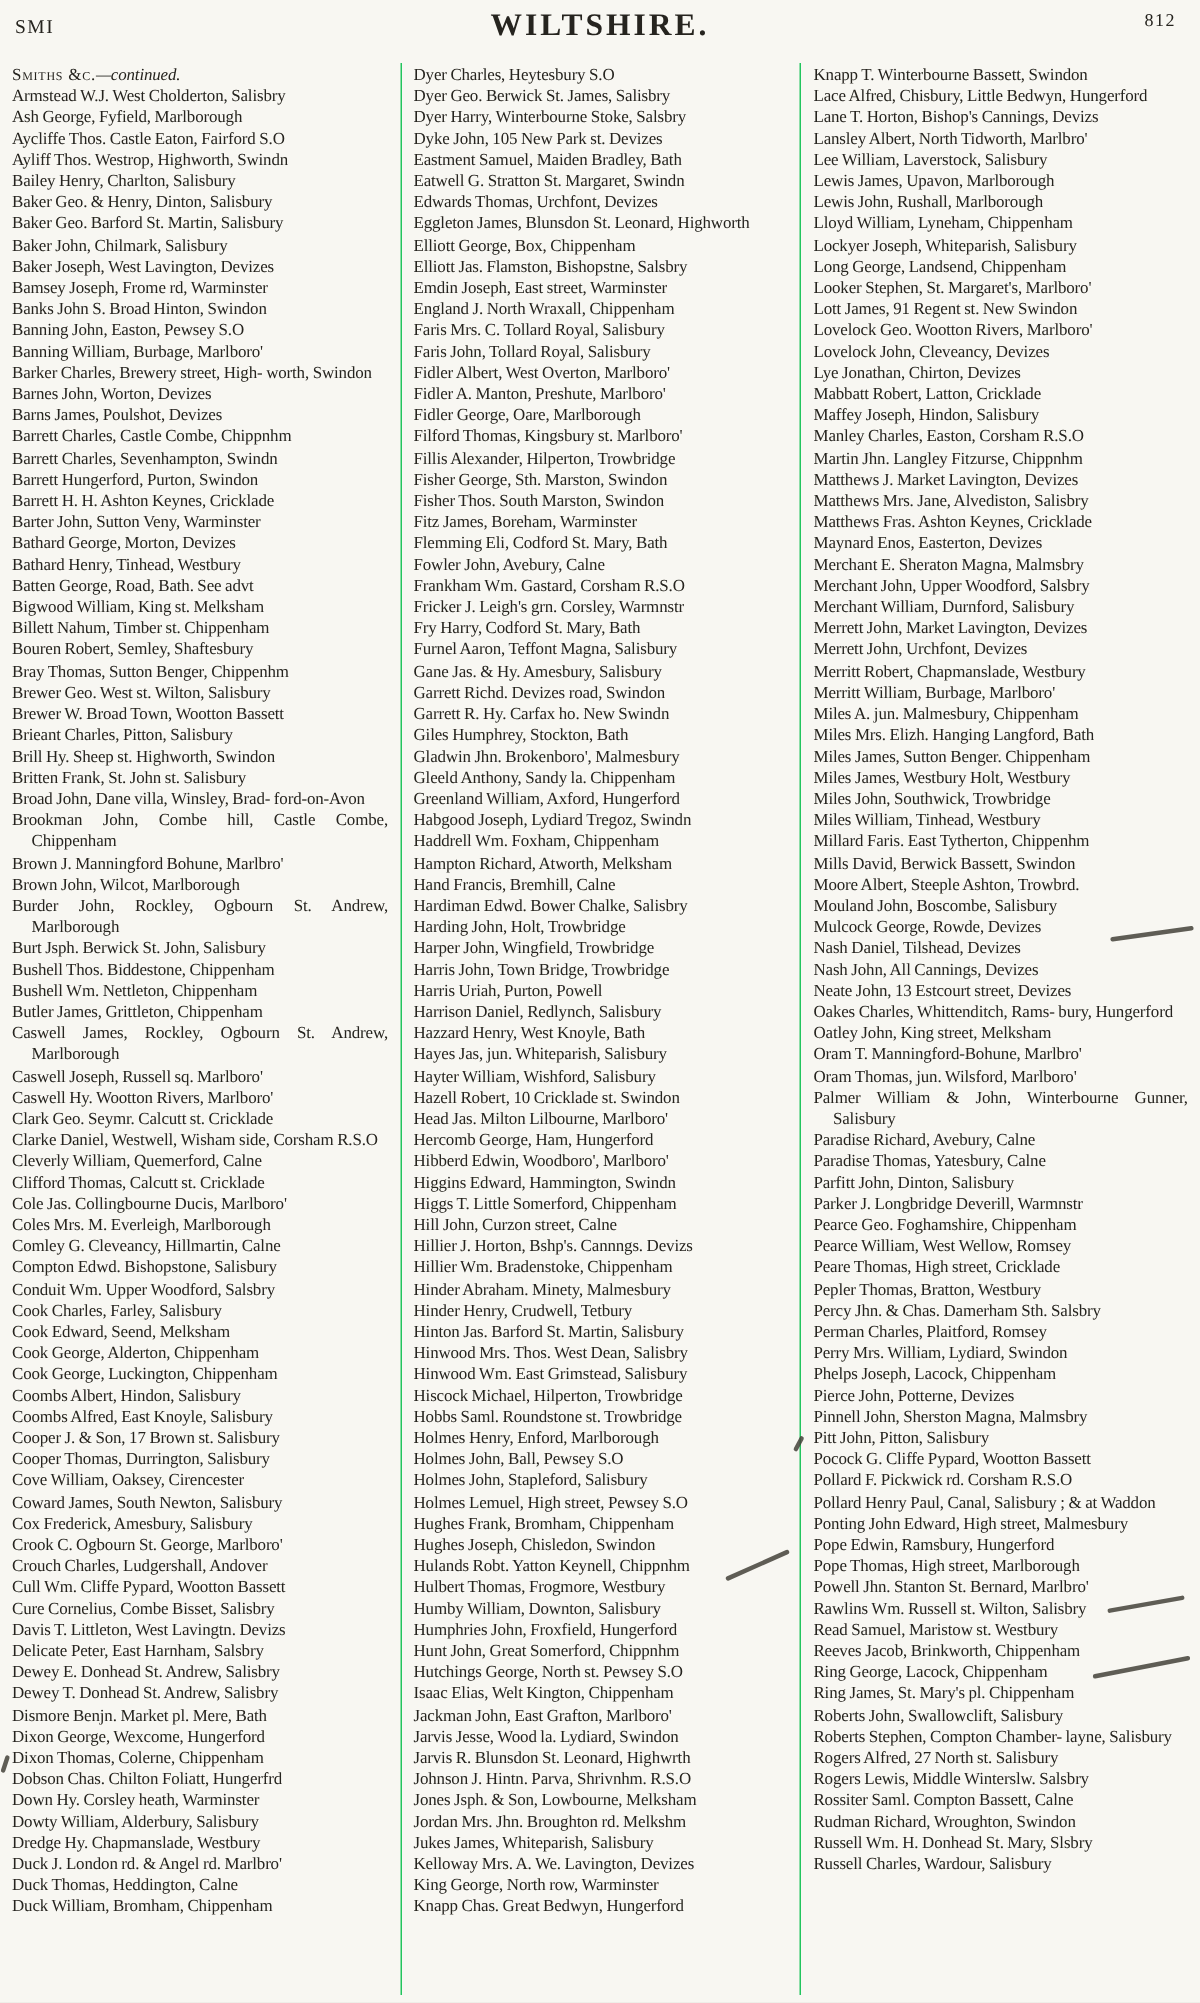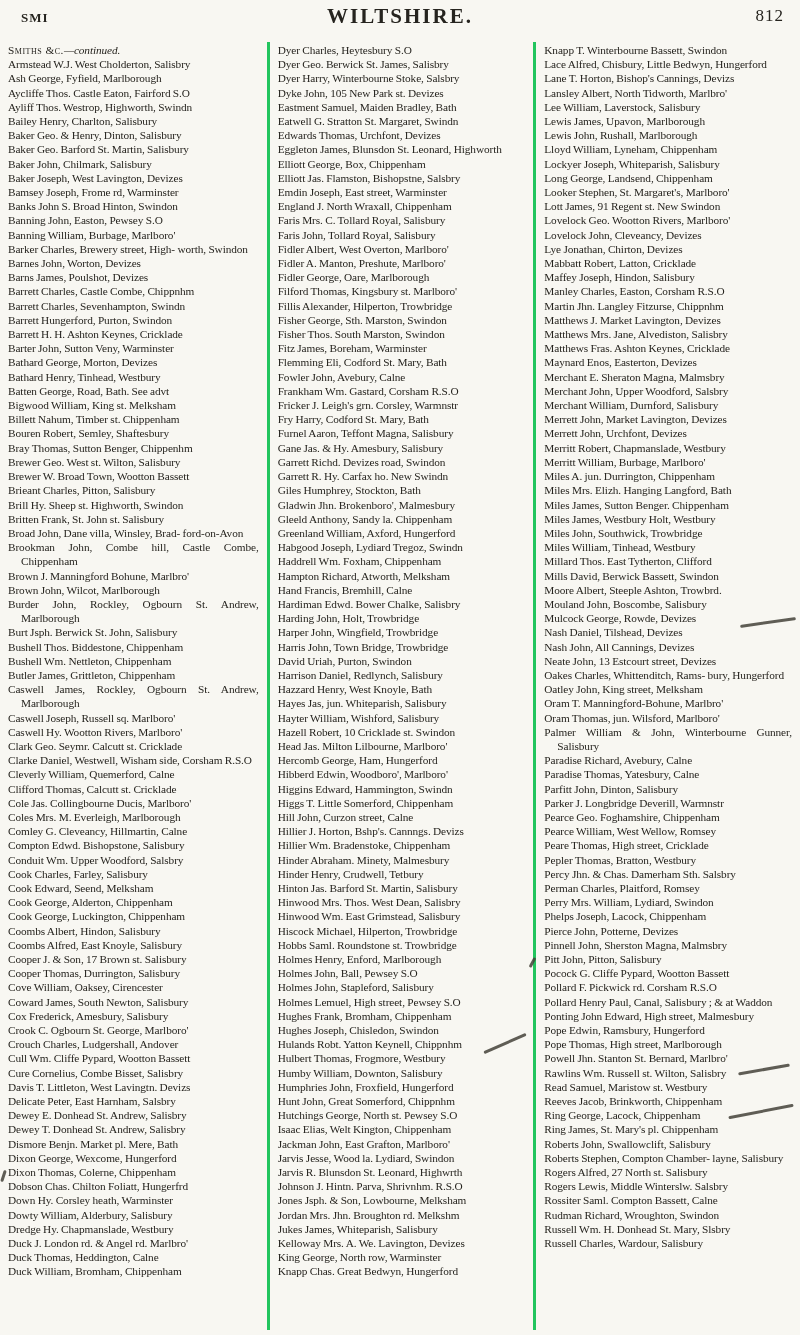--- a/index.html
+++ b/index.html
@@ -6,42 +6,42 @@
   .page{
     width:800px;height:1335px;
     background:#f8f7f2;
     position:relative;
     overflow:hidden;
     font-family:"Liberation Serif", serif;
     color:#26241f;
   }
   .header{position:relative;height:36px;padding-top:6px;}
   .running-head{
-    position:absolute;left:21px;top:10px;
-    font-size:13px;font-weight:bold;letter-spacing:1px;
+    position:absolute;left:10px;top:10px;
+    font-size:13px;font-weight:normal;letter-spacing:1px;
   }
   .page-title{
     position:absolute;left:50%;top:4px;transform:translateX(-50%);
     font-size:21px;font-weight:bold;letter-spacing:2px;
   }
   .page-number{
     position:absolute;right:16px;top:6px;
-    font-size:17px;letter-spacing:1px;
+    font-size:12px;letter-spacing:1px;
   }
   .columns{
     display:flex;align-items:stretch;
     height:1288px;
   }
   .col{
     width:266.66px;box-sizing:border-box;
     padding:1px 8px 0 8px;
     font-size:11.3px;line-height:14.2px;
     letter-spacing:-0.1px;
   }
-  .col + .col{border-left:3px solid #22c55e;}
+  .col + .col{border-left:1px solid #22c55e;}
   .section-heading{
     text-align:left;margin:0 0 0 0;line-height:14.2px;
     white-space:nowrap;
   }
   .sc{font-variant:small-caps;letter-spacing:0.5px;}
   .it{font-style:italic;}
   .entry{
     margin:0;
     text-align:justify;
     padding-left:13px;text-indent:-13px;
@@ -193,21 +193,21 @@
           <p class="entry">Gleeld Anthony, Sandy la. Chippenham</p>
           <p class="entry">Greenland William, Axford, Hungerford</p>
           <p class="entry">Habgood Joseph, Lydiard Tregoz, Swindn</p>
           <p class="entry">Haddrell Wm. Foxham, Chippenham</p>
           <p class="entry">Hampton Richard, Atworth, Melksham</p>
           <p class="entry">Hand Francis, Bremhill, Calne</p>
           <p class="entry">Hardiman Edwd. Bower Chalke, Salisbry</p>
           <p class="entry">Harding John, Holt, Trowbridge</p>
           <p class="entry">Harper John, Wingfield, Trowbridge</p>
           <p class="entry">Harris John, Town Bridge, Trowbridge</p>
-          <p class="entry">David Uriah, Purton, Swindon</p>
+          <p class="entry">Harris Uriah, Purton, Powell</p>
           <p class="entry">Harrison Daniel, Redlynch, Salisbury</p>
           <p class="entry">Hazzard Henry, West Knoyle, Bath</p>
           <p class="entry">Hayes Jas, jun. Whiteparish, Salisbury</p>
           <p class="entry">Hayter William, Wishford, Salisbury</p>
           <p class="entry">Hazell Robert, 10 Cricklade st. Swindon</p>
           <p class="entry">Head Jas. Milton Lilbourne, Marlboro'</p>
           <p class="entry">Hercomb George, Ham, Hungerford</p>
           <p class="entry">Hibberd Edwin, Woodboro', Marlboro'</p>
           <p class="entry">Higgins Edward, Hammington, Swindn</p>
           <p class="entry">Higgs T. Little Somerford, Chippenham</p>
@@ -271,27 +271,27 @@
           <p class="entry">Matthews Mrs. Jane, Alvediston, Salisbry</p>
           <p class="entry">Matthews Fras. Ashton Keynes, Cricklade</p>
           <p class="entry">Maynard Enos, Easterton, Devizes</p>
           <p class="entry">Merchant E. Sheraton Magna, Malmsbry</p>
           <p class="entry">Merchant John, Upper Woodford, Salsbry</p>
           <p class="entry">Merchant William, Durnford, Salisbury</p>
           <p class="entry">Merrett John, Market Lavington, Devizes</p>
           <p class="entry">Merrett John, Urchfont, Devizes</p>
           <p class="entry">Merritt Robert, Chapmanslade, Westbury</p>
           <p class="entry">Merritt William, Burbage, Marlboro'</p>
-          <p class="entry">Miles A. jun. Durrington, Chippenham</p>
+          <p class="entry">Miles A. jun. Malmesbury, Chippenham</p>
           <p class="entry">Miles Mrs. Elizh. Hanging Langford, Bath</p>
           <p class="entry">Miles James, Sutton Benger. Chippenham</p>
           <p class="entry">Miles James, Westbury Holt, Westbury</p>
           <p class="entry">Miles John, Southwick, Trowbridge</p>
           <p class="entry">Miles William, Tinhead, Westbury</p>
-          <p class="entry">Millard Thos. East Tytherton, Clifford</p>
+          <p class="entry">Millard Faris. East Tytherton, Chippenhm</p>
           <p class="entry">Mills David, Berwick Bassett, Swindon</p>
           <p class="entry">Moore Albert, Steeple Ashton, Trowbrd.</p>
           <p class="entry">Mouland John, Boscombe, Salisbury</p>
           <p class="entry">Mulcock George, Rowde, Devizes</p>
           <p class="entry">Nash Daniel, Tilshead, Devizes</p>
           <p class="entry">Nash John, All Cannings, Devizes</p>
           <p class="entry">Neate John, 13 Estcourt street, Devizes</p>
           <p class="entry">Oakes Charles, Whittenditch, Rams- bury, Hungerford</p>
           <p class="entry">Oatley John, King street, Melksham</p>
           <p class="entry">Oram T. Manningford-Bohune, Marlbro'</p>

